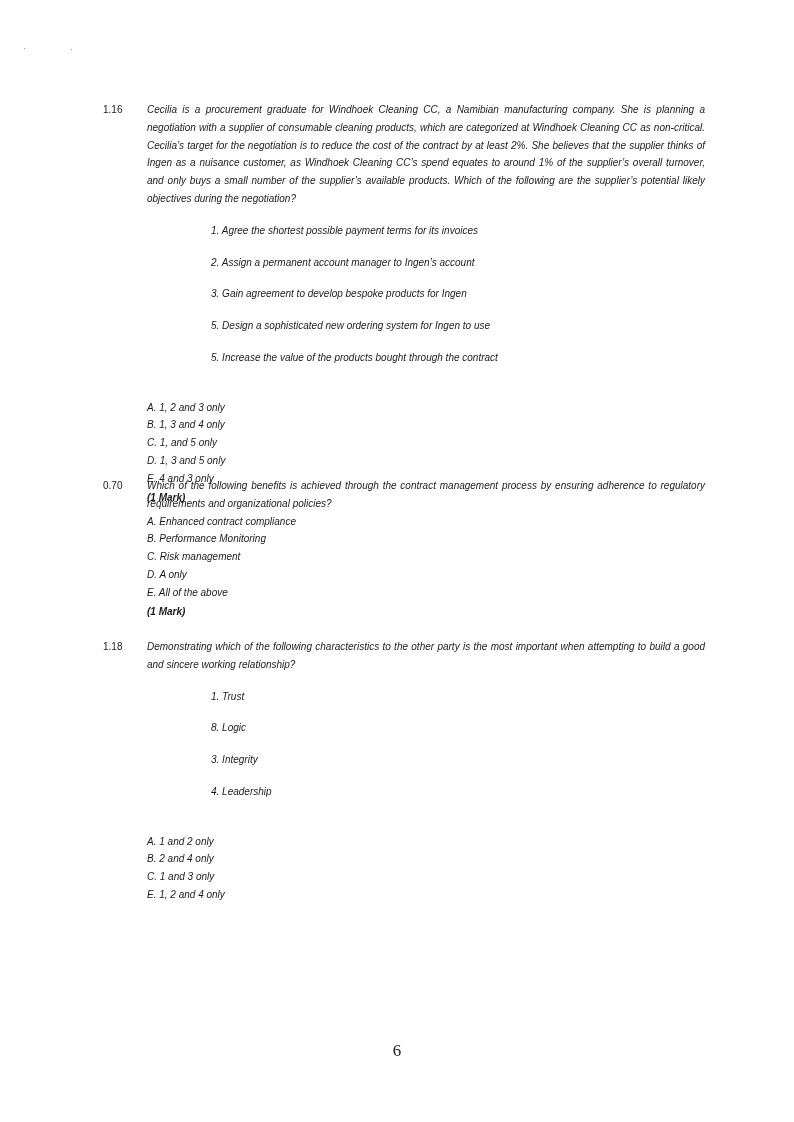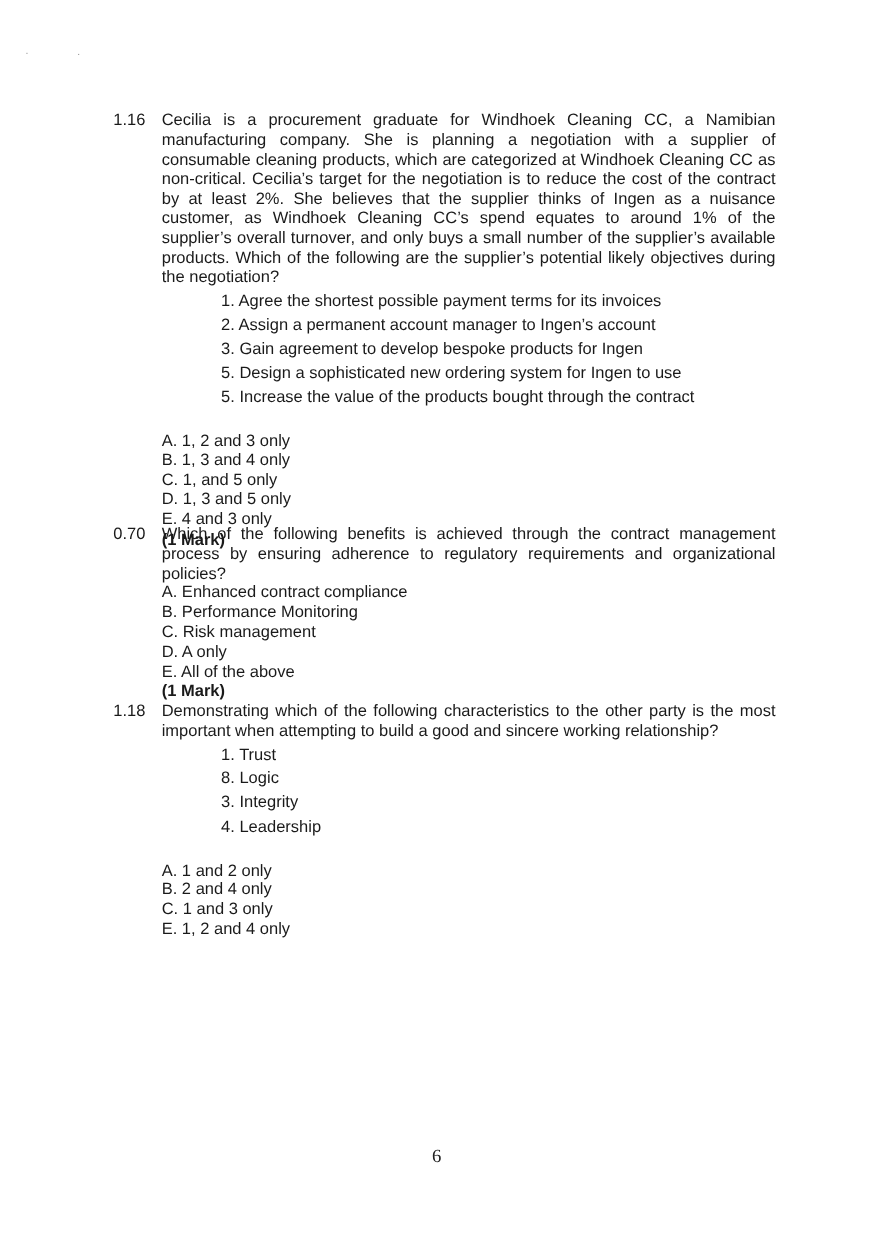--- a/index.html
+++ b/index.html
@@ -1,24 +1,24 @@
 <!DOCTYPE html>
 <html><head>
 <meta charset="utf-8">
 <style>
   html, body { margin: 0; padding: 0; background: #ffffff; }
   body { width: 794px; height: 1122px; position: relative; overflow: hidden;
          font-family: "Liberation Sans", "DejaVu Sans", sans-serif; color: #1a1a1a; }
   .speck { position: absolute; width: 1px; height: 1px; background: #999; }
-  .q { position: absolute; left: 103px; width: 602px; font-size: 15px; line-height: 17.8px; }
+  .q { position: absolute; left: 103px; width: 602px; font-size: 10px; line-height: 17.8px; }
   .qnum { position: absolute; left: 0; top: 0; width: 44px; }
-  .qbody { margin-left: 44px; }
+  .qbody { margin-left: 44px; font-style: italic; }
   .stem { text-align: justify; }
   .items { margin: 0 0 0 50px; padding: 0; list-style: none; }
-  .items li { margin: 4px; }
+  .items li { margin: 14px; }
   .opts { margin: 0; padding: 0; list-style: none; }
   .gap { height: 17.8px; }
   .mark { font-weight: bold; margin-top: 1px; }
   .page-num { position: absolute; left: 0; right: 0; top: 1041px; text-align: center;
               font-family: "Liberation Serif", "DejaVu Serif", serif; font-size: 17px; color: #222; }
 </style>
 </head>
 <body>
 
 <div class="speck" style="left:24px;top:48px;"></div>

